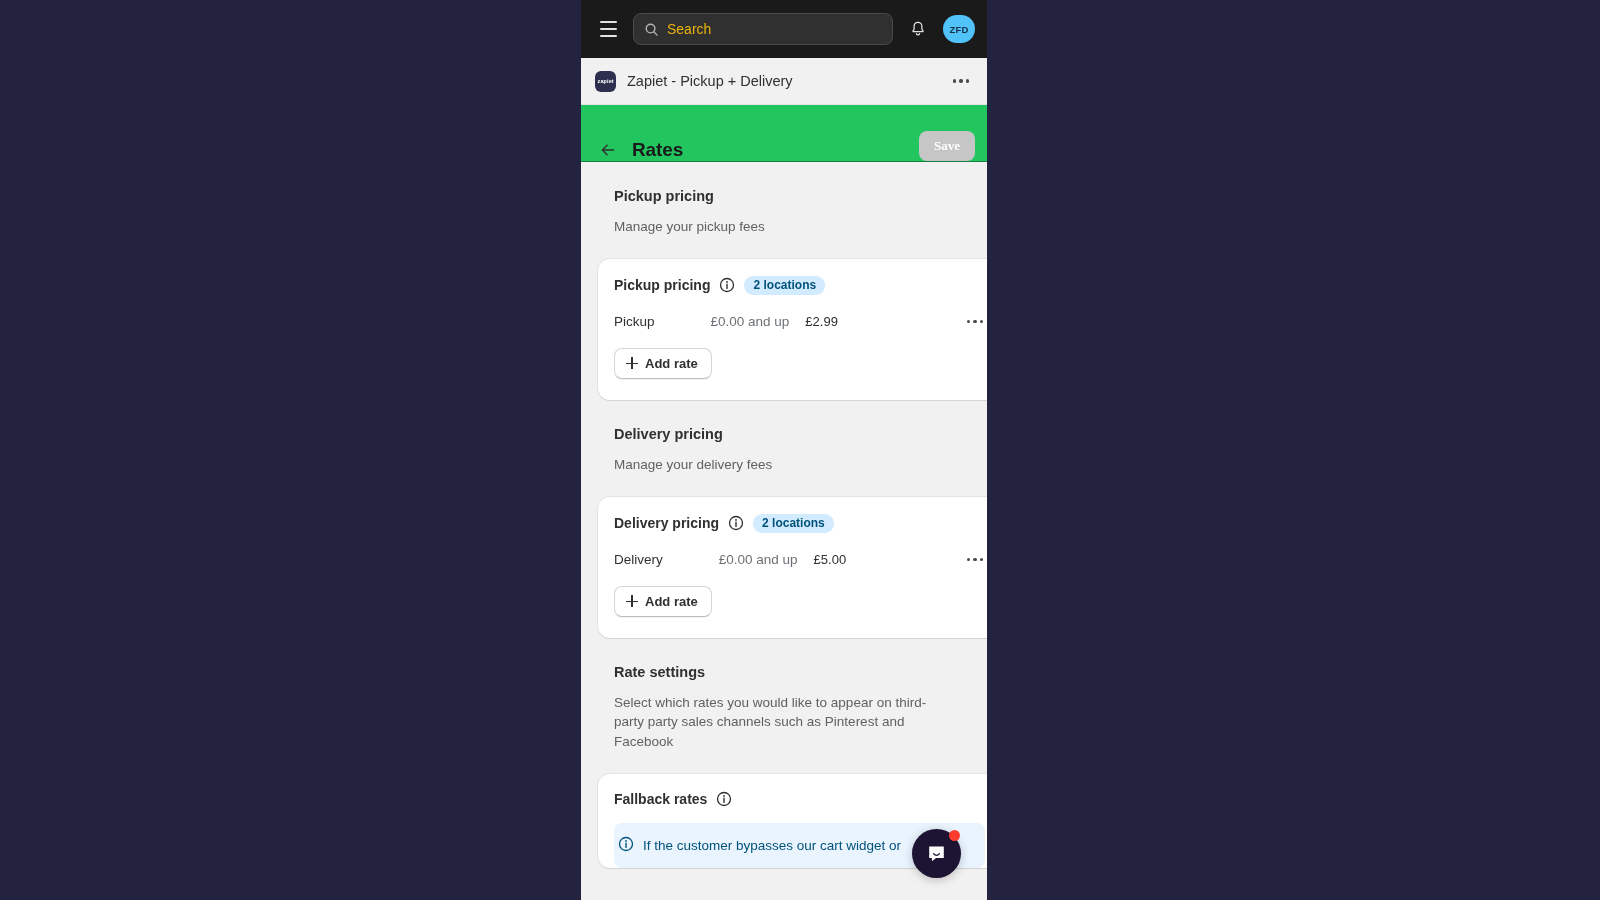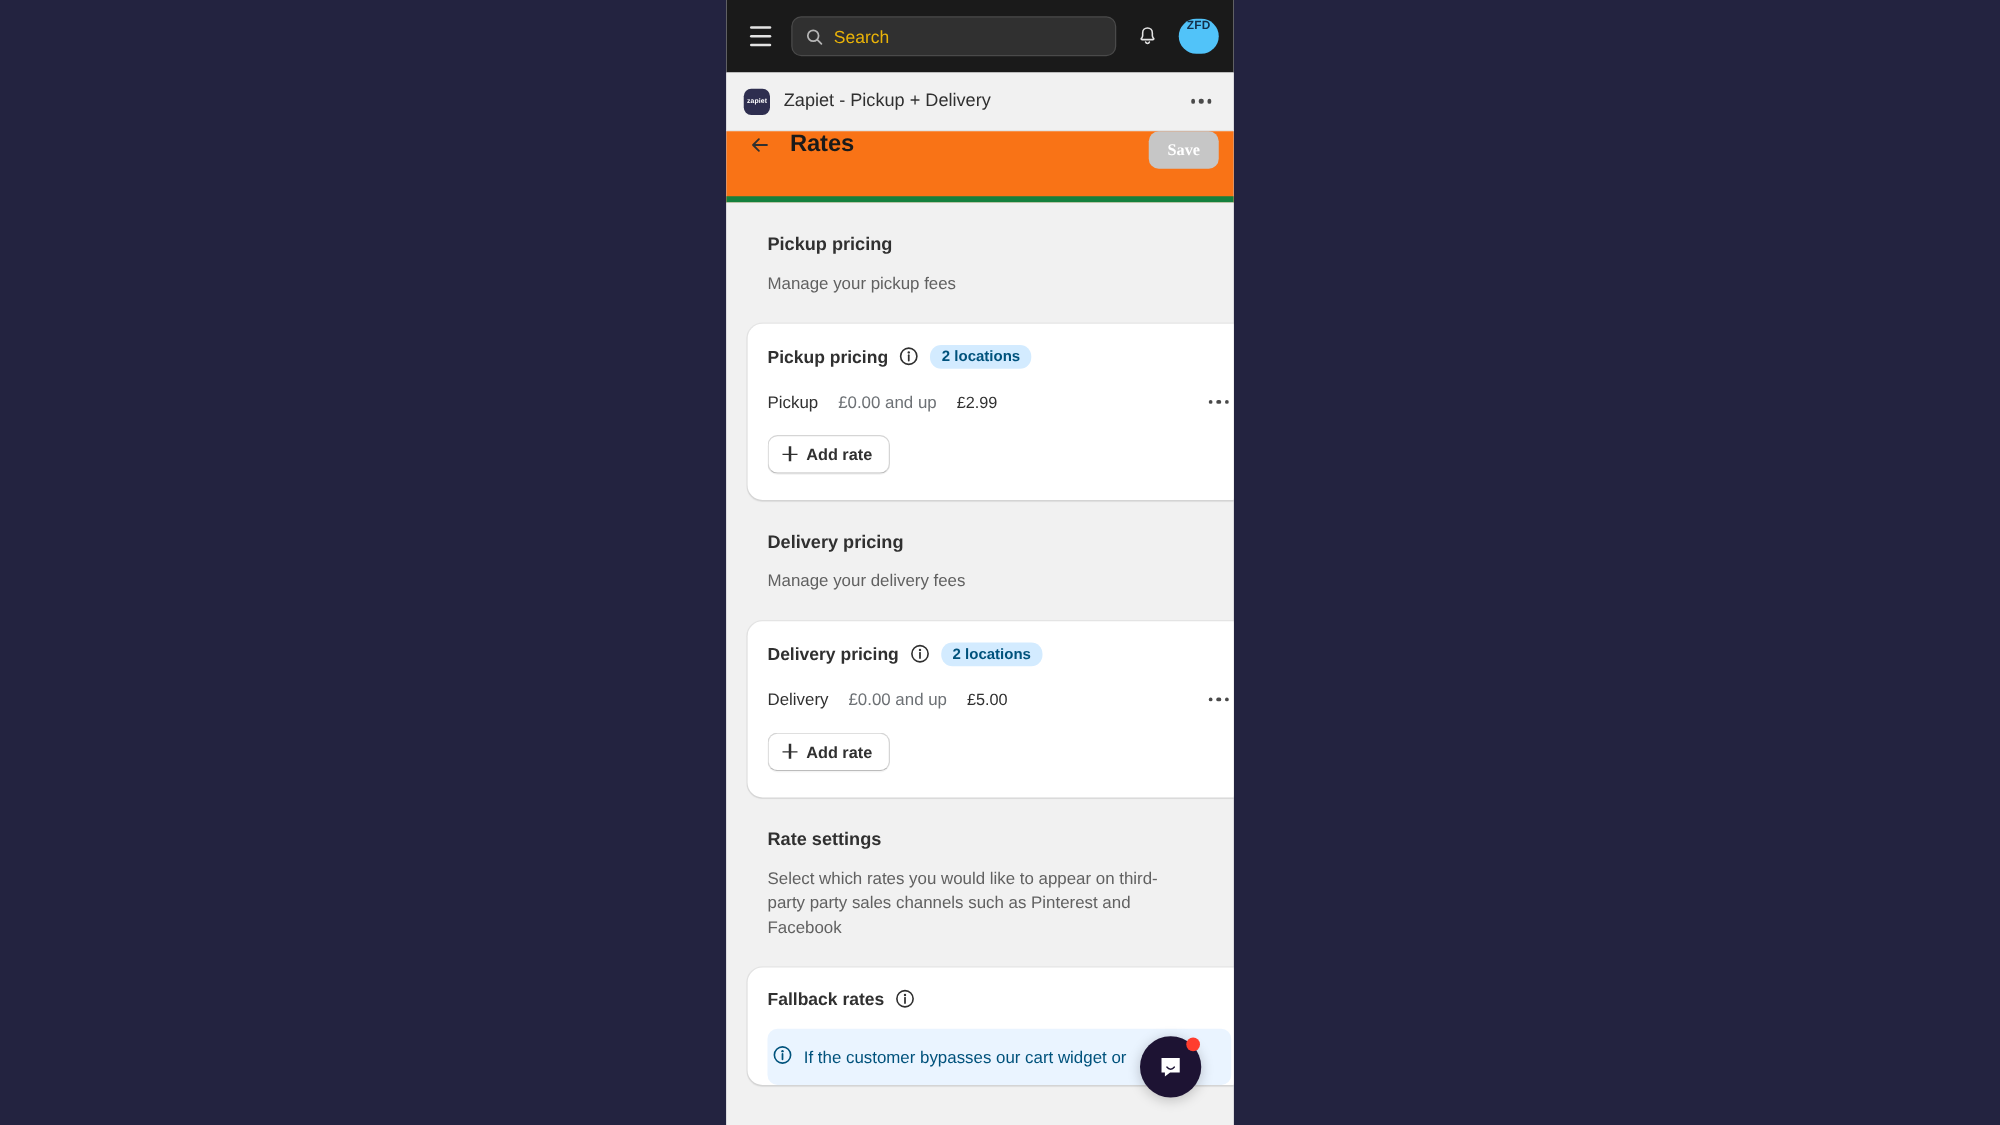--- a/index.html
+++ b/index.html
@@ -82,21 +82,21 @@
     cursor: pointer; flex: 0 0 auto;
   }
   .avatar {
     width: 32px; height: 28px;
     border-radius: 14px;
     background: #51c3f9;
     color: #14304a;
     font-size: 9.5px;
     font-weight: 700;
     letter-spacing: .2px;
-    display: flex; align-items: flex-start; justify-content: center;
+    display: flex; align-items: center; justify-content: center;
     cursor: pointer; flex: 0 0 auto;
   }
 
   
   #appbar {
     height: 47px;
     background: #f1f1f1;
     display: flex;
     align-items: center;
     padding: 0 16px 0 14px;
@@ -129,26 +129,26 @@
     cursor: pointer; padding: 6px 2px; flex: 0 0 auto;
   }
   .dots-btn i {
     width: 3.4px; height: 3.4px; border-radius: 50%;
     background: #4a4a4a; display: block;
   }
 
   
   #pageheader {
     height: 57px;
-    background: #f97316;
-    display: flex;
-    align-items: flex-start;
+    background: #22c55e;
+    display: flex;
+    align-items: flex-end;
     padding: 0 12px 0 16px;
     gap: 13px;
-    border-bottom: 5px solid #15803d;
+    border-bottom: 1px solid #15803d;
   }
   .back-btn {
     width: 22px; height: 22px;
     display: flex; align-items: center; justify-content: center;
     cursor: pointer; flex: 0 0 auto;
   }
   .page-title {
     font-size: 19px;
     font-weight: 700;
     color: #1a1a1a;
@@ -234,20 +234,21 @@
   }
   .rate-name {
     font-size: 13.5px;
     color: #303030;
     margin-right: 16px;
   }
   .rate-cond {
     font-size: 13.5px;
     color: #6d7175;
     margin-right: 16px;
+    margin-left: 40px;
   }
   .rate-price {
     font-size: 13px;
     color: #303030;
   }
   .rate-row .spacer { flex: 1 1 auto; }
 
   .addrate-wrap { padding: 19px 16px 21px 16px; }
   .add-rate-btn {
     display: inline-flex;

